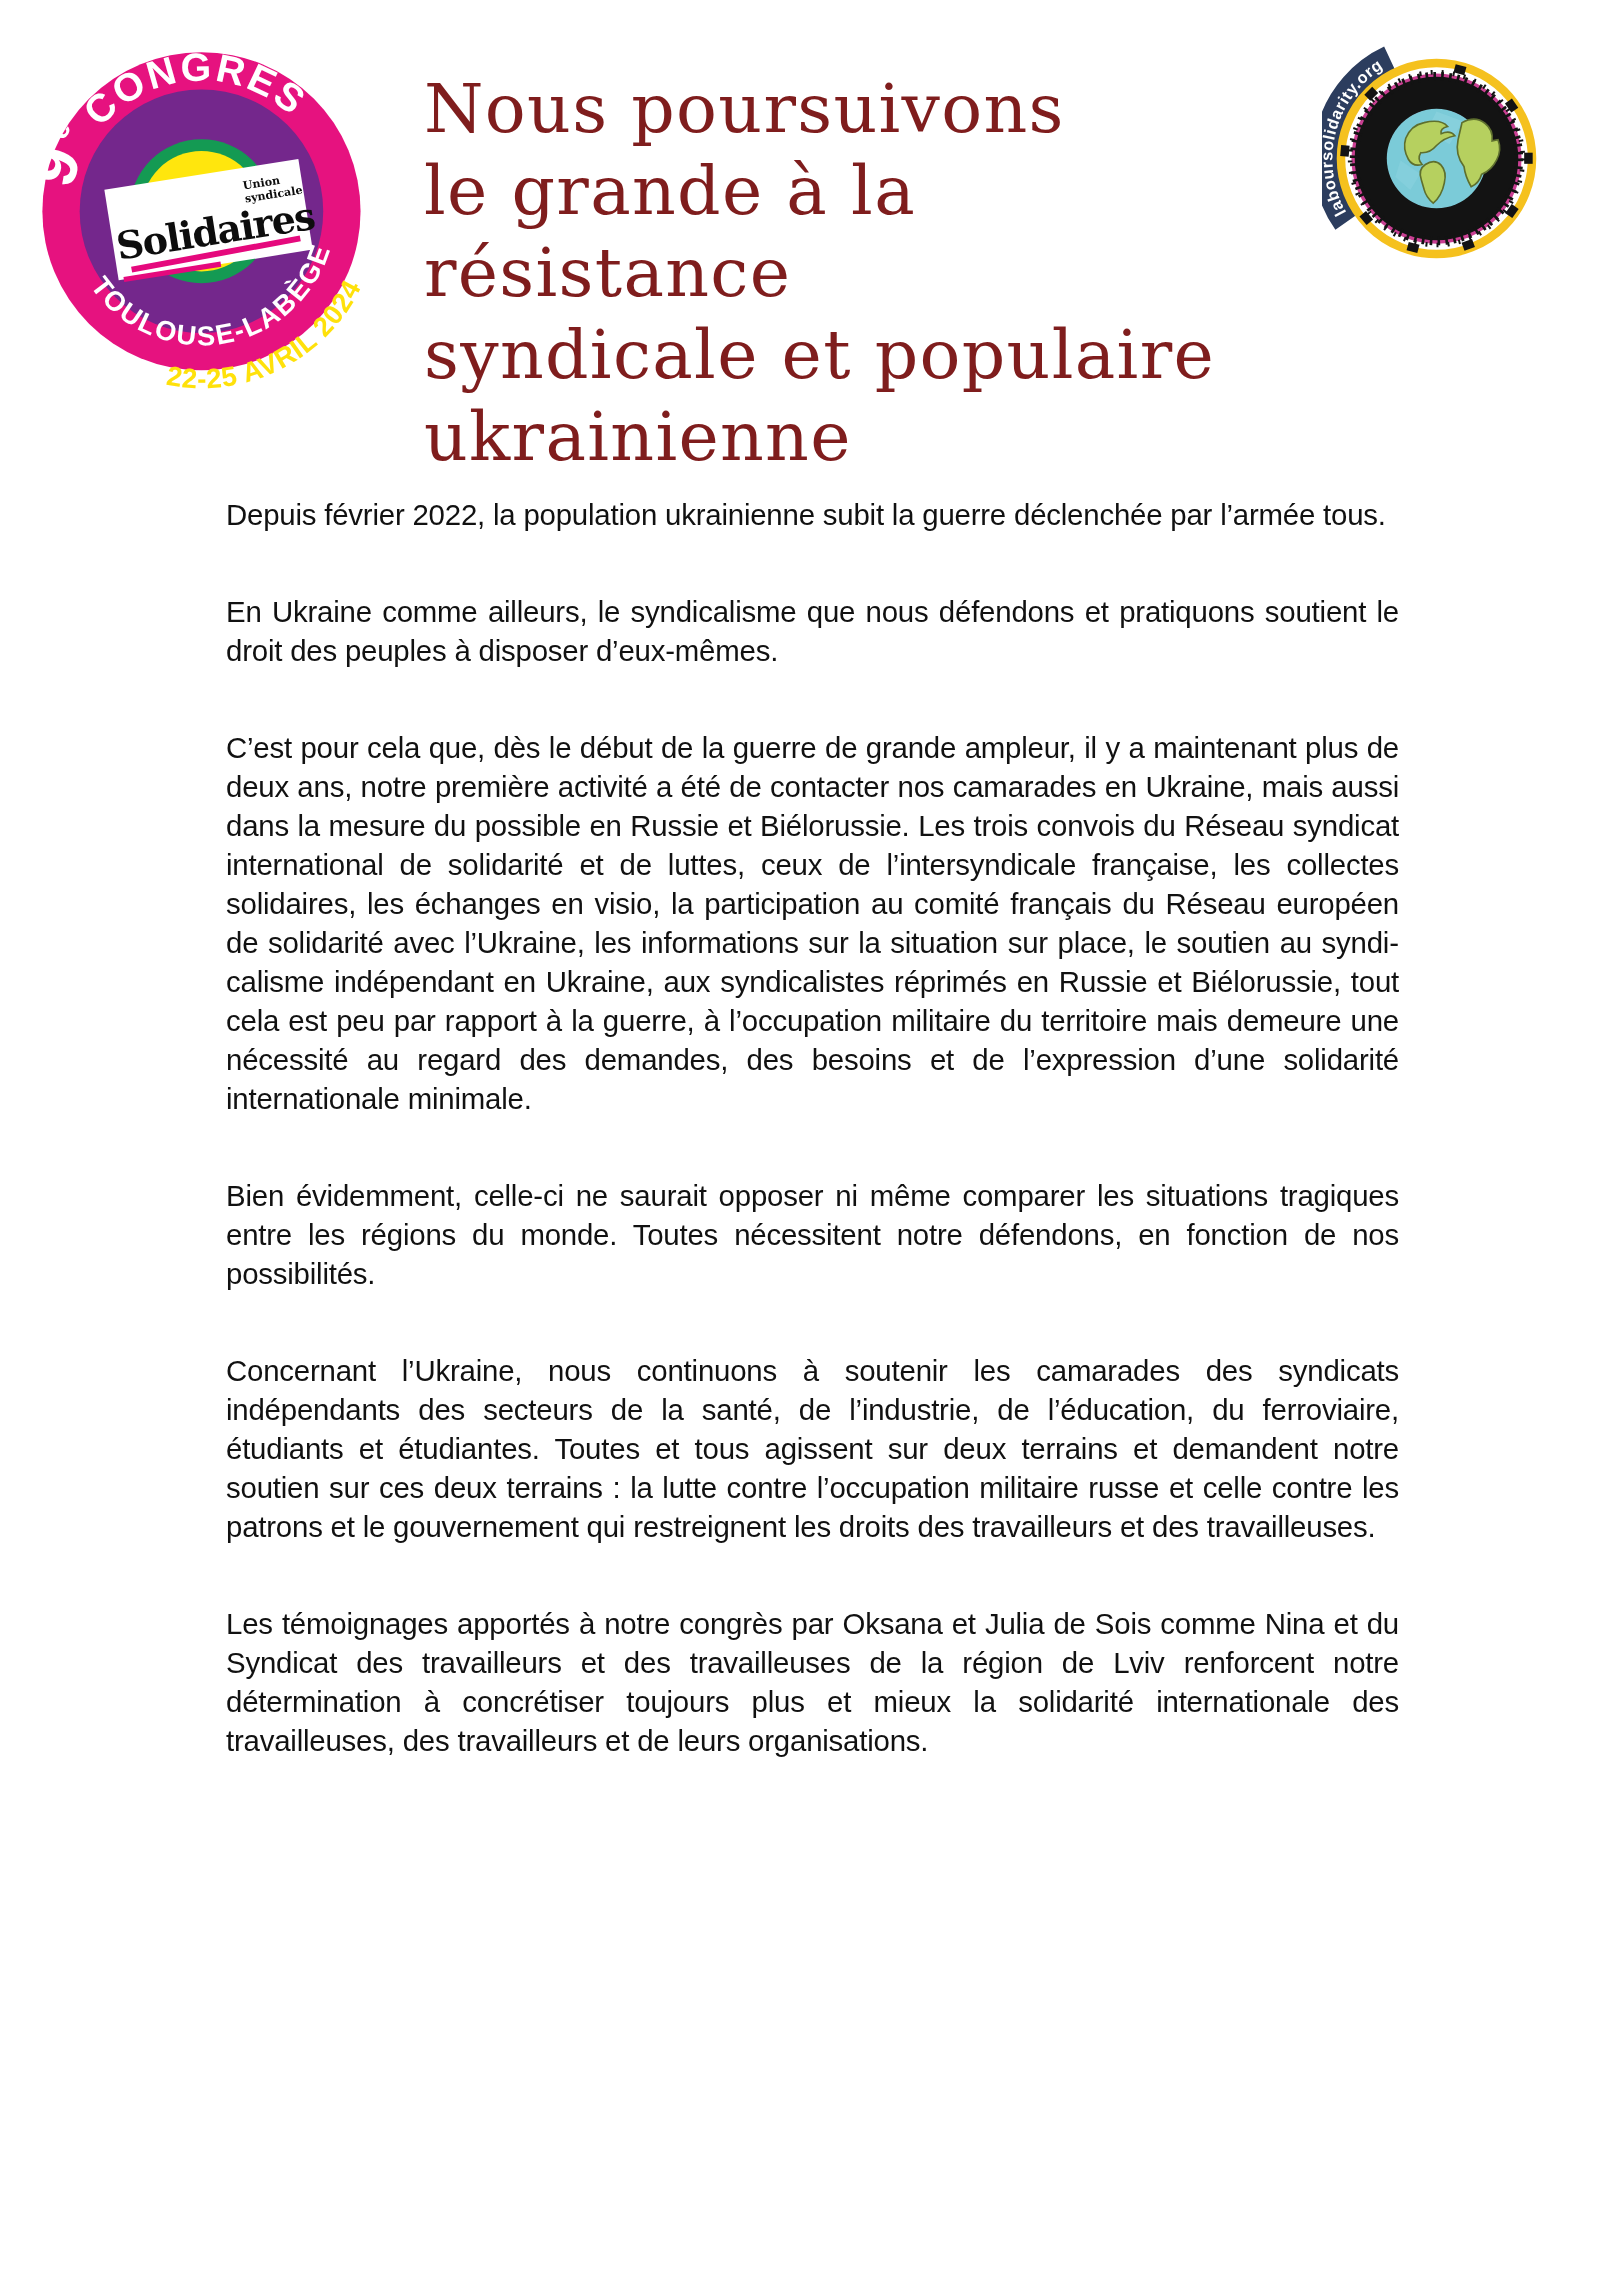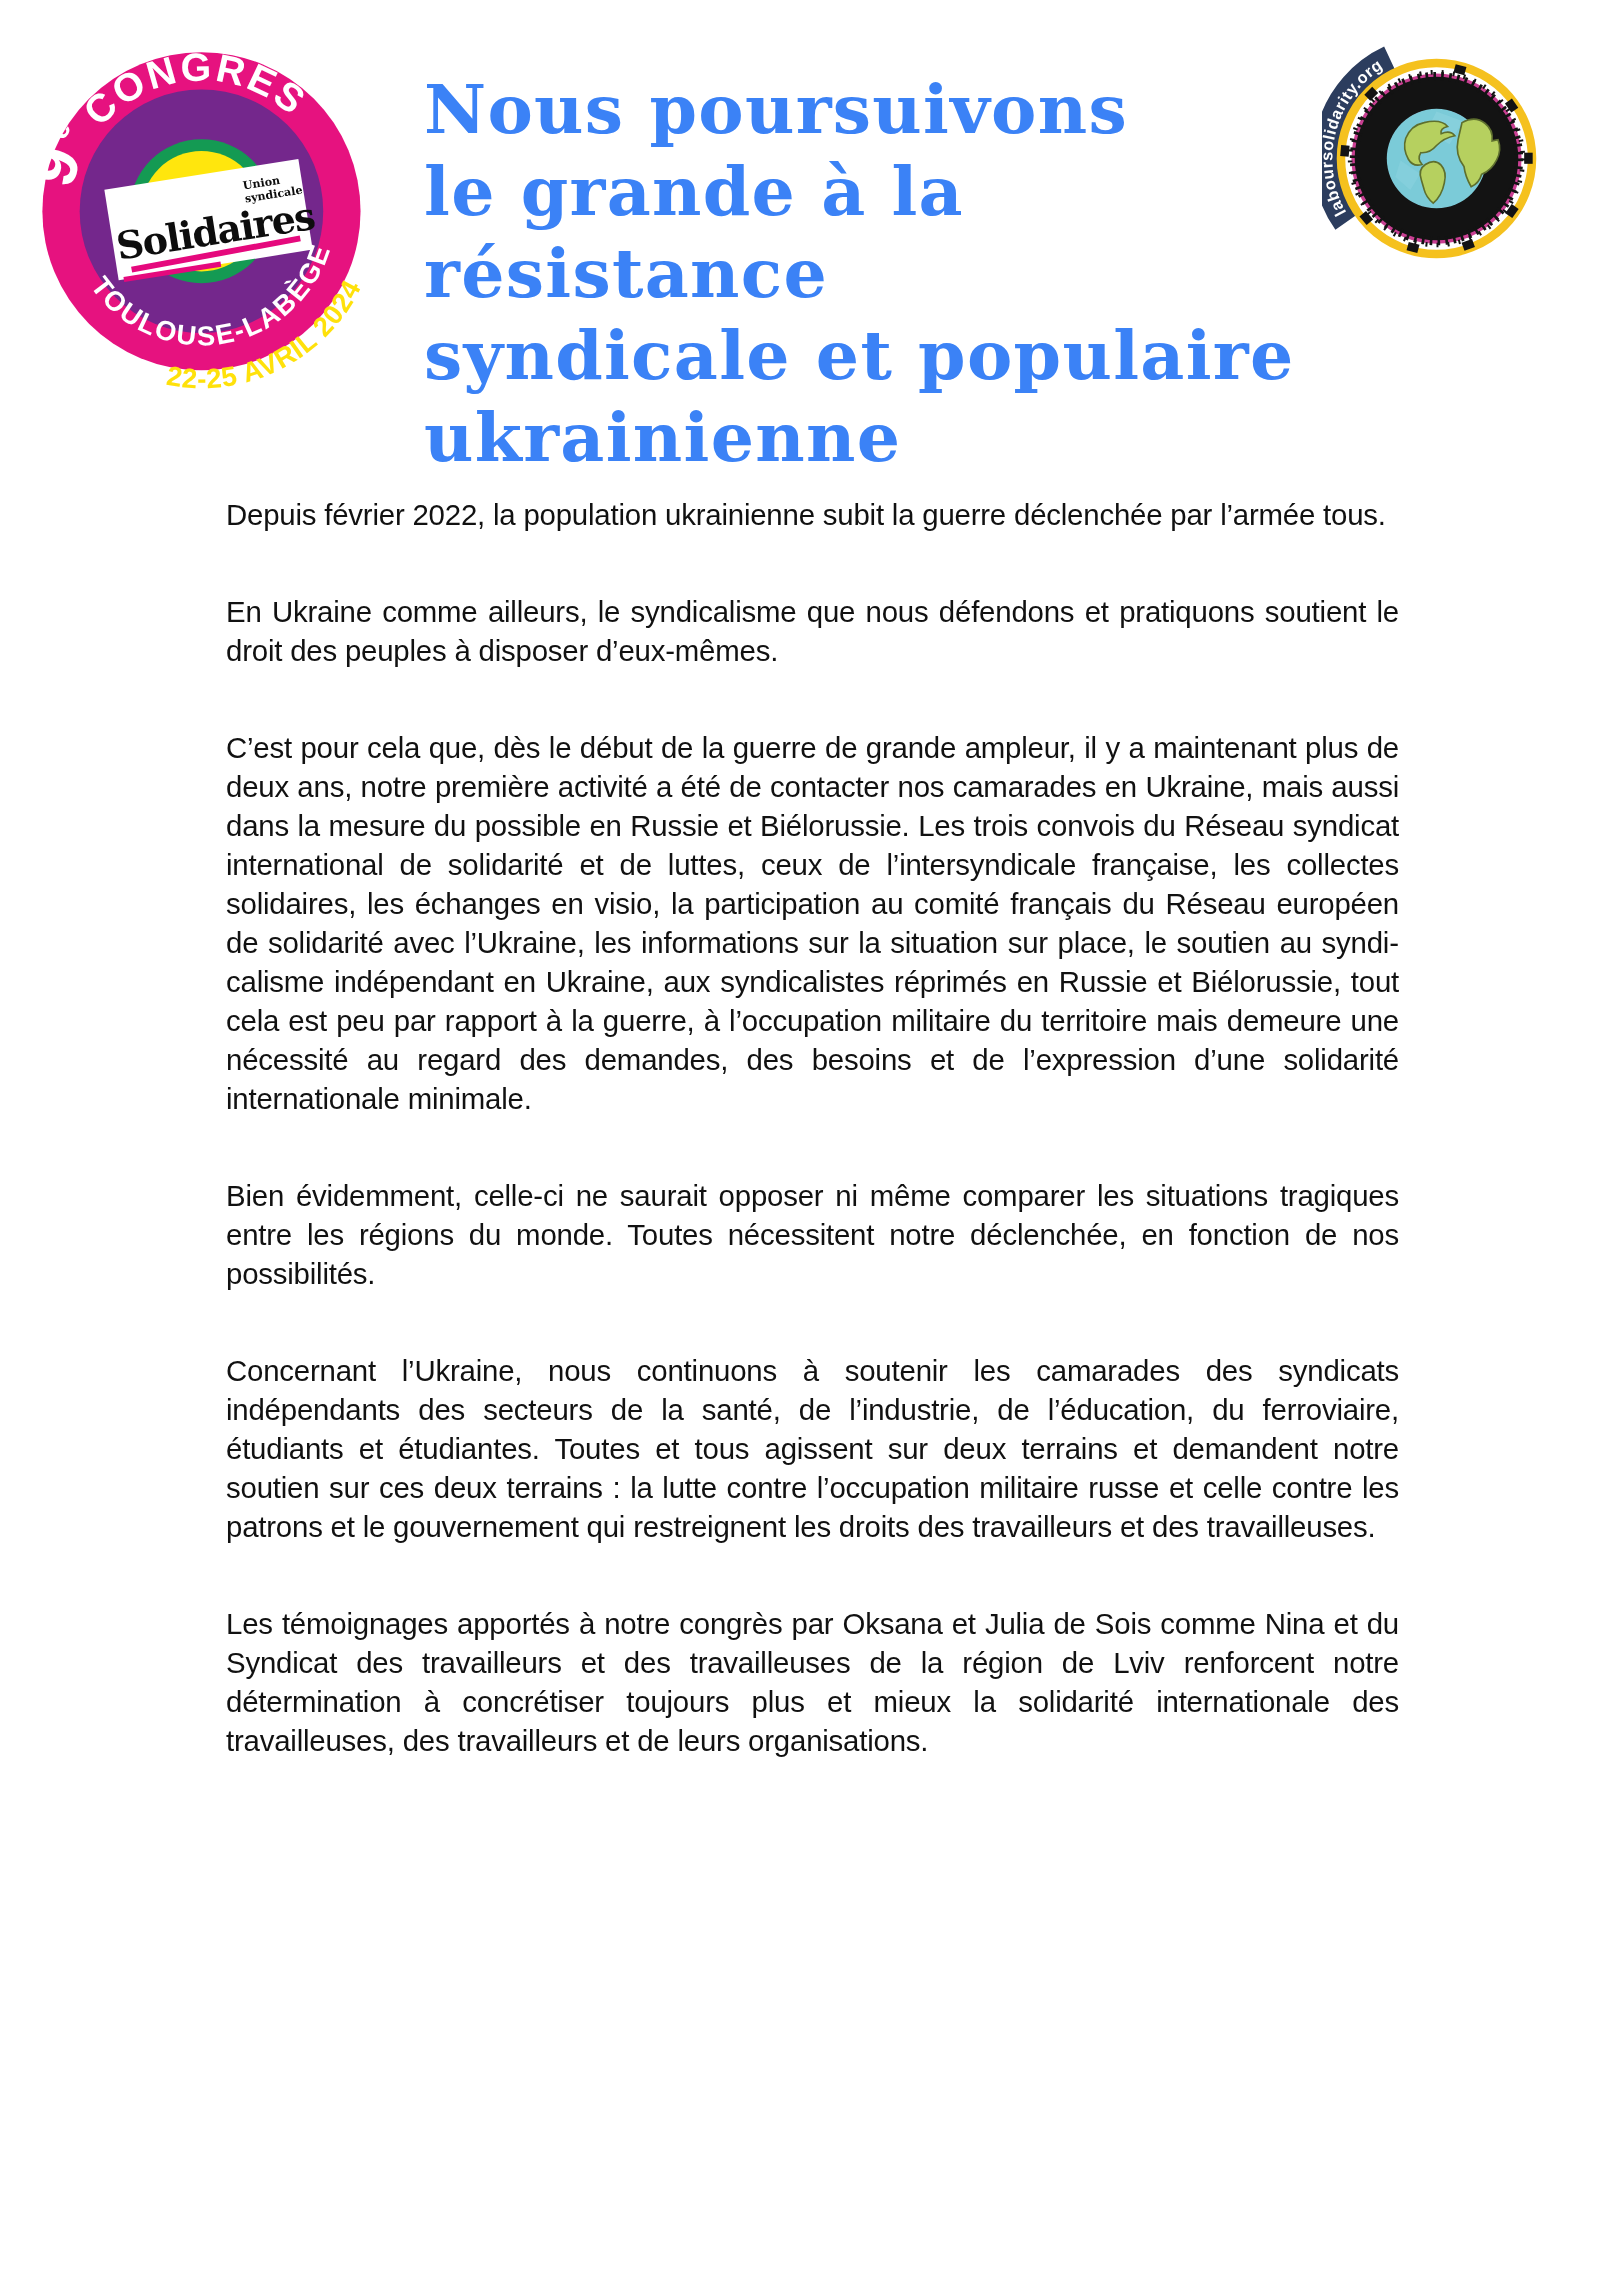--- a/index.html
+++ b/index.html
@@ -7,23 +7,23 @@
     position:relative;
     width:1623px;height:2295px;
     background:#ffffff;
     overflow:hidden;
     font-family:"Liberation Sans", sans-serif;
   }
   .badge-svg{position:absolute;left:26px;top:33px;width:419px;height:380px;}
   .logo-svg{position:absolute;left:1322px;top:23px;width:229px;height:262px;}
   .title{
     position:absolute;left:424px;top:68px;width:877px;
-    color:#3b82f6;
+    color:#7f1d1d;
     font-family:"DejaVu Serif", serif;
-    font-weight:bold;
+    font-weight:normal;
     font-size:68px;
     line-height:82px;
     letter-spacing:1.3px;
   }
   .body-text{
     position:absolute;left:226px;top:495px;width:1173px;
     color:#111111;
     font-size:29.4px;
     line-height:39px;
     text-align:justify;
@@ -115,19 +115,19 @@
       <path d="M128,176 q8,-20 28,-24 q26,-6 36,6 q-12,3 -10,11 q14,-6 21,3 q-16,3 -28,15 q-10,12 -24,11 q-6,10 2,18 q-14,4 -21,-8 q-9,-16 -4,-32 z" fill="#b6d05f" stroke="#5e6f2e" stroke-width="2.5"></path>
       <path d="M152,240 q-6,-16 6,-24 q14,-9 24,1 q9,10 5,27 q-4,20 -17,31 q-11,-9 -14,-21 z" fill="#b6d05f" stroke="#5e6f2e" stroke-width="2.5"></path>
       <path d="M214,152 q20,-11 35,1 q13,10 11,27 l9,-2 q6,16 -2,31 q-8,16 -23,22 q-4,14 -16,19 q-9,-15 -11,-31 q-14,-18 -9,-41 z" fill="#b6d05f" stroke="#5e6f2e" stroke-width="2.5"></path>
     </g>
   </svg>
 
   <div class="body-text">
     <p>Depuis février 2022, la population ukrainienne subit la guerre déclenchée par l’armée tous.</p>
     <p>En Ukraine comme ailleurs, le syndicalisme que nous défendons et pratiquons soutient le droit des peuples à disposer d’eux-mêmes.</p>
     <p>C’est pour cela que, dès le début de la guerre de grande ampleur, il y a main­tenant plus de deux ans, notre première activité a été de contacter nos cama­rades en Ukraine, mais aussi dans la mesure du possible en Russie et Biélo­russie. Les trois convois du Réseau syndicat international de solidarité et de luttes, ceux de l’intersyndicale française, les collectes solidaires, les échanges en visio, la participation au comité français du Réseau européen de solidarité avec l’Ukraine, les informations sur la situation sur place, le soutien au syndi­calisme indépendant en Ukraine, aux syndicalistes réprimés en Russie et Bié­lorussie, tout cela est peu par rapport à la guerre, à l’occupation militaire du territoire mais demeure une nécessité au regard des demandes, des besoins et de l’expression d’une solidarité internationale minimale.</p>
-    <p>Bien évidemment, celle-ci ne saurait opposer ni même comparer les situations tragiques entre les régions du monde. Toutes nécessitent notre déclenchée, en fonction de nos possibilités.</p>
+    <p>Bien évidemment, celle-ci ne saurait opposer ni même comparer les situations tragiques entre les régions du monde. Toutes nécessitent notre défendons, en fonction de nos possibilités.</p>
     <p>Concernant l’Ukraine, nous continuons à soutenir les camarades des syndi­cats indépendants des secteurs de la santé, de l’industrie, de l’éducation, du ferroviaire, étudiants et étudiantes. Toutes et tous agissent sur deux terrains et demandent notre soutien sur ces deux terrains : la lutte contre l’occupation militaire russe et celle contre les patrons et le gouvernement qui restreignent les droits des travailleurs et des travailleuses.</p>
     <p>Les témoignages apportés à notre congrès par Oksana et Julia de Sois comme Nina et du Syndicat des travailleurs et des travailleuses de la région de Lviv renforcent notre détermination à concrétiser toujours plus et mieux la solidarité internationale des travailleuses, des travailleurs et de leurs organisations.</p>
   </div>
 
 </div>
 
 
 </body></html>

